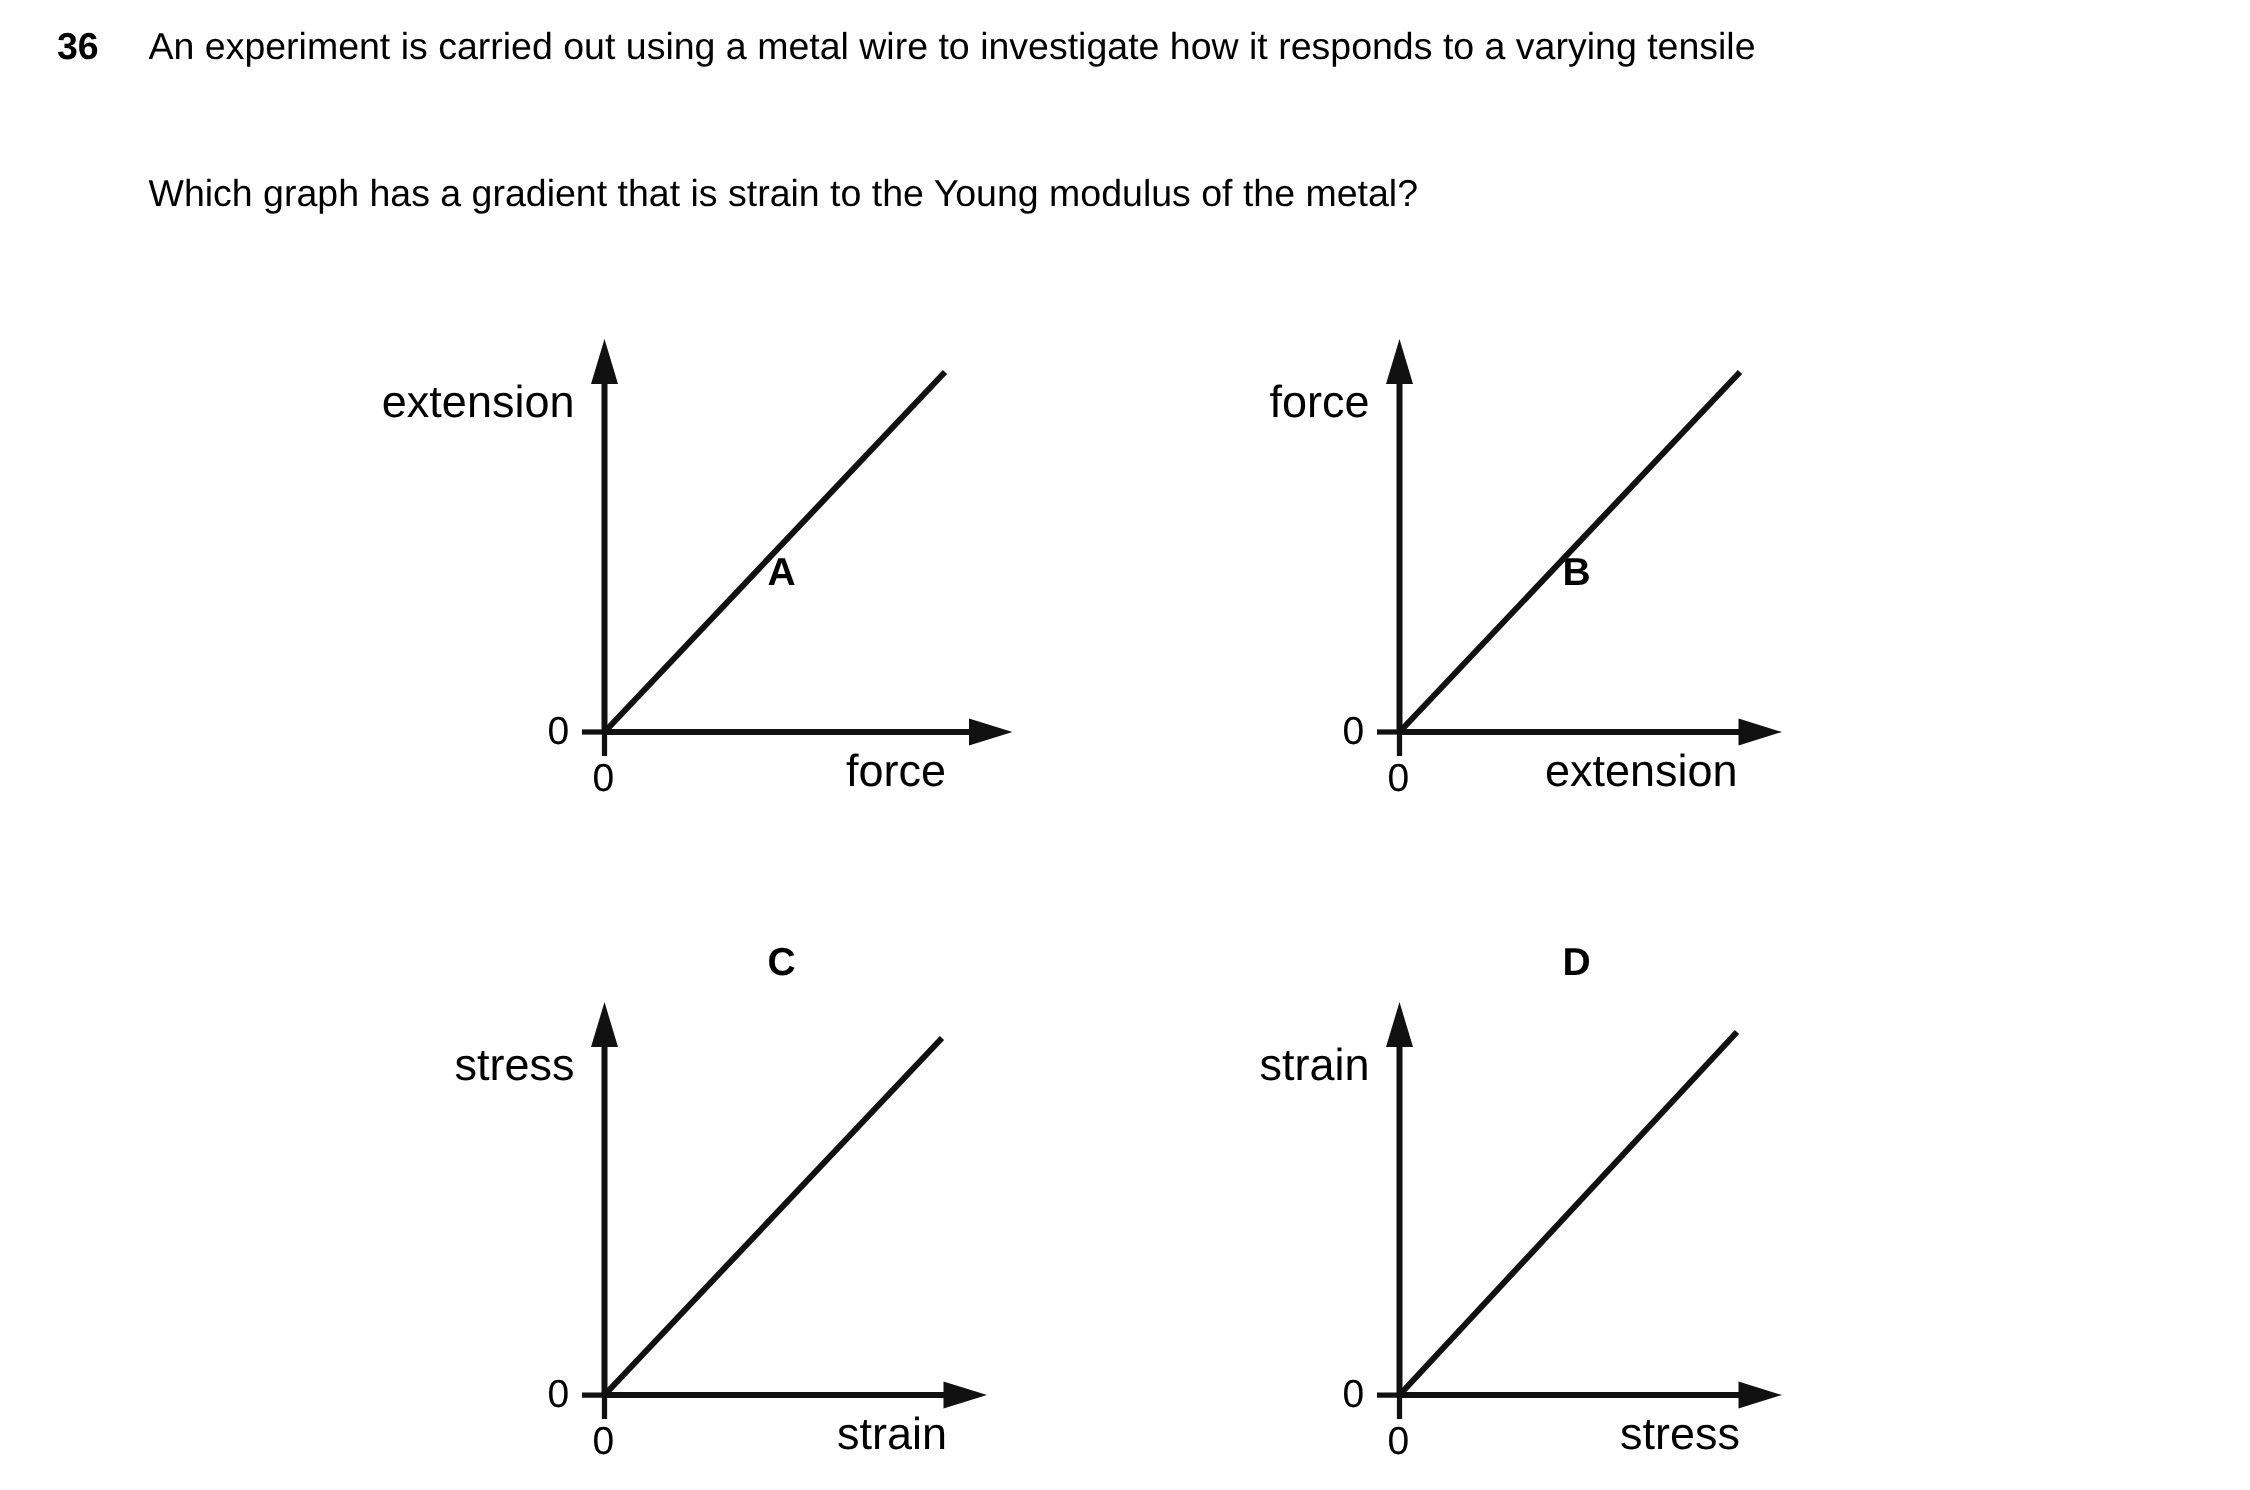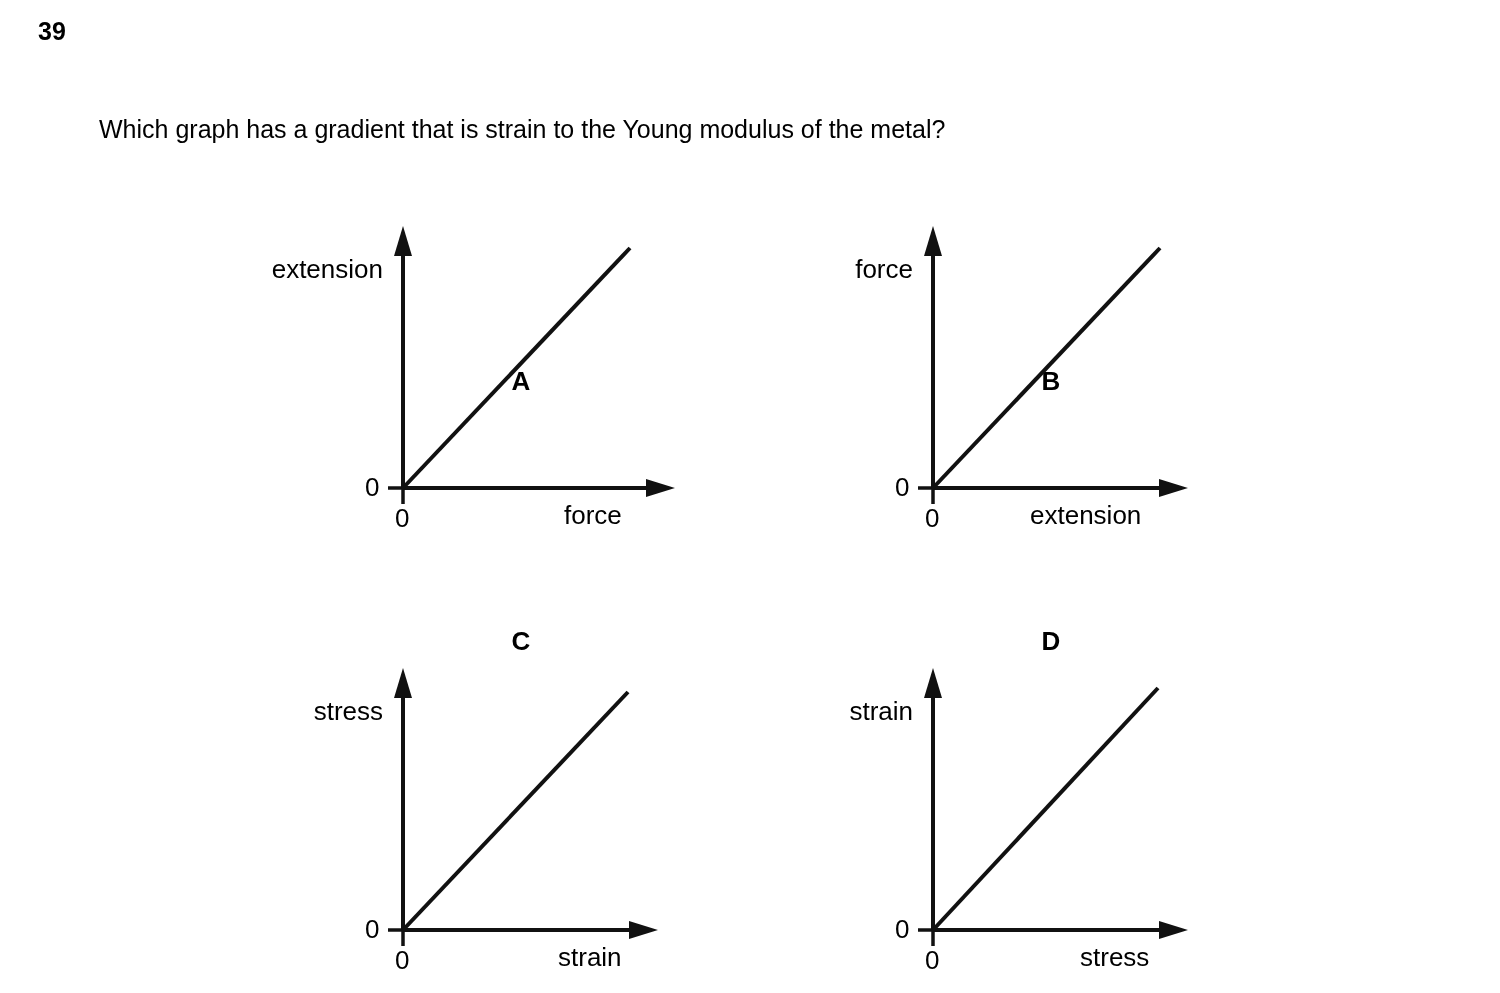--- a/index.html
+++ b/index.html
@@ -90,33 +90,34 @@
     stroke-width: 3.5;
   }
   .zero-label {
     position: absolute;
     font-size: 26px;
     font-weight: normal;
     line-height: 26px;
   }
   .axis-label {
     position: absolute;
-    font-size: 26px;
+    font-size: 30px;
     font-weight: normal;
     line-height: 26px;
     white-space: nowrap;
   }
   .y-axis-label { text-align: right; }
 </style>
 </head>
 <body>
 
 <div id="question-block">
-  <div class="q-number">39</div>
+  <div class="q-number">36</div>
   <div class="q-body">
+    <span class="q-stem-line">An experiment is carried out using a metal wire to investigate how it responds to a varying tensile</span>
   </div>
   <div class="q-prompt">Which graph has a gradient that is strain to the Young modulus of the metal?</div>
 </div>
 
 <div class="graph-panel" style="left:200px; top:180px; width:520px; height:370px;">
 
   <div class="graph-letter" style="left:301px; top:186px;">A</div>
 
   <svg class="graph-svg" width="520" height="370" viewBox="0 0 520 370">
 

